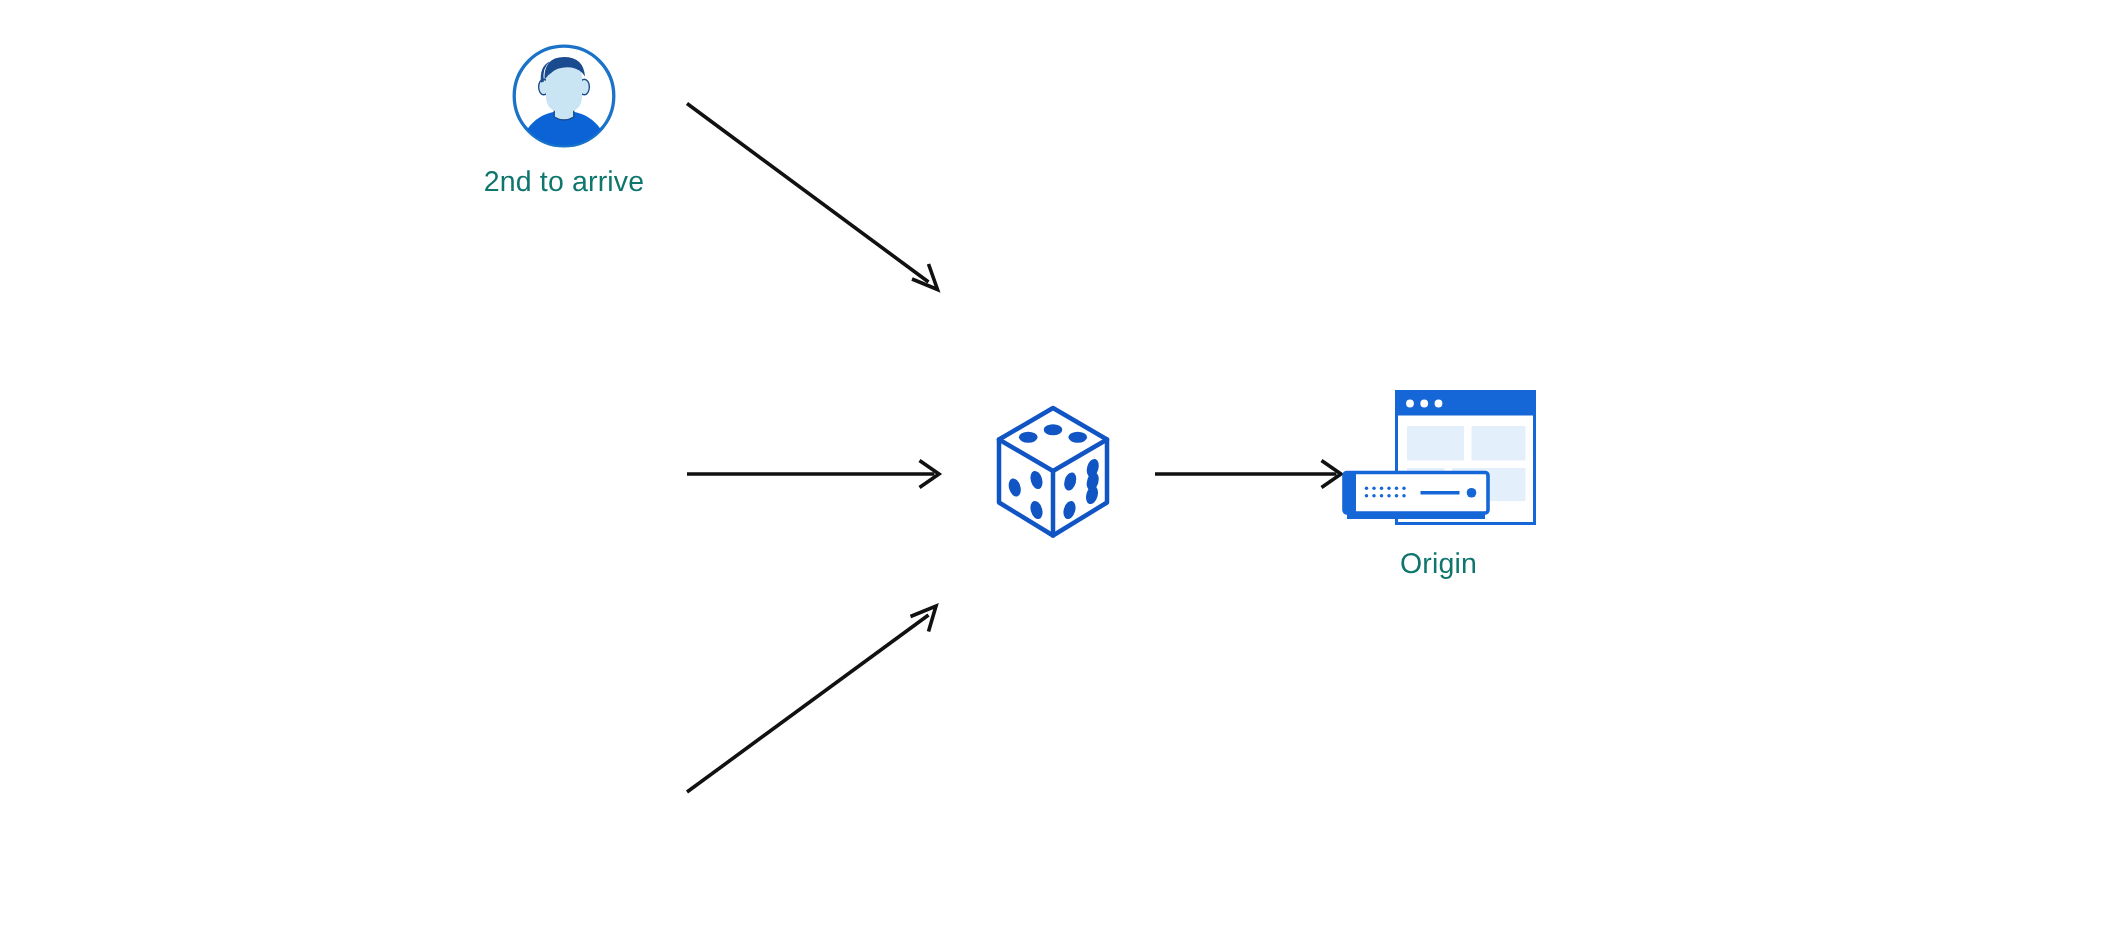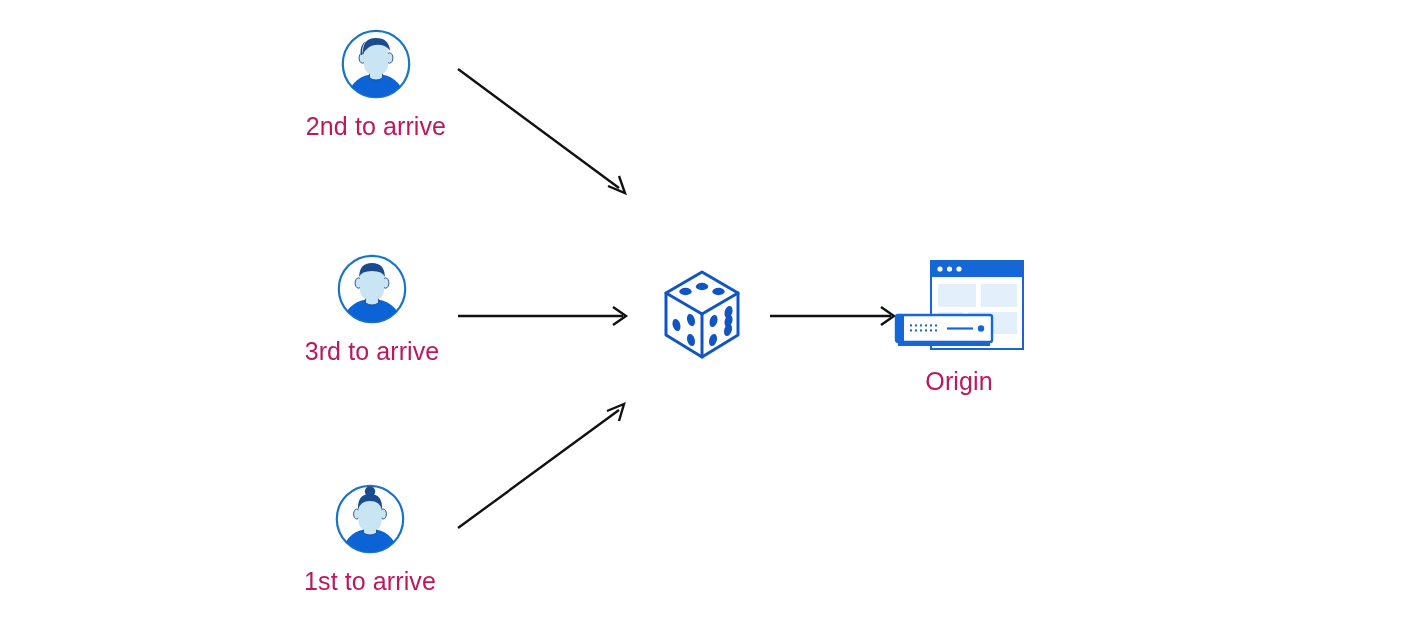--- a/index.html
+++ b/index.html
@@ -20,22 +20,22 @@
 
   
   .node {
     position: absolute;
     display: flex;
     flex-direction: column;
     align-items: center;
   }
   .node-label {
     margin-top: 11px;
-    font-size: 25px;
-    color: #be185d;
+    font-size: 19px;
+    color: #0f766e;
     letter-spacing: 0.1px;
     white-space: nowrap;
     line-height: 1.2;
   }
 
   
   .avatar {
     width: 72px;
     height: 72px;
     display: block;
@@ -124,62 +124,21 @@
 
         <path d="M24 24 q0 -12 12 -12 q12 0 12 12 l0 12 q0 11 -12 11 q-12 0 -12 -11 Z" fill="#c9e4f2"></path>
 
         <path d="M23 26 q-1 -16 13 -16 q13 0 14 13 q-3 -5 -9 -6 q-9 -1 -14 4 q-3 2 -4 5 Z" fill="#1b4b8f"></path>
         <path d="M22.6 26.5 q-1.5 -9 4 -13.5 q-7 3 -6 14 Z" fill="#1b4b8f"></path>
       </g>
     </svg>
     <div class="node-label">2nd to arrive</div>
   </div>
 
-  <div class="node" style="left:294px; top:253px; width:156px;">
-    <svg class="avatar" viewBox="0 0 72 72">
-      <defs>
-        <clipPath id="clipB">
-            <circle cx="36" cy="36" r="33"></circle>
-          </clipPath>
-      </defs>
-      <circle cx="36" cy="36" r="33.2" fill="#ffffff" stroke="#1a73c8" stroke-width="2.2"></circle>
-      <g clip-path="url(#clipB)">
-        <path d="M36 46 C19 46 7 57 5 74 L67 74 C65 57 53 46 36 46 Z" fill="#0b63d6"></path>
-        <path d="M29.5 38 h13 v12 q-6.5 4 -13 0 Z" fill="#c9e4f2" stroke="#1b4b8f" stroke-width="0.9"></path>
-        <ellipse cx="22.5" cy="30" rx="3.4" ry="5.2" fill="#c9e4f2" stroke="#1b4b8f" stroke-width="0.9"></ellipse>
-        <ellipse cx="49.5" cy="30" rx="3.4" ry="5.2" fill="#c9e4f2" stroke="#1b4b8f" stroke-width="0.9"></ellipse>
-        <path d="M24 24 q0 -12 12 -12 q12 0 12 12 l0 12 q0 11 -12 11 q-12 0 -12 -11 Z" fill="#c9e4f2"></path>
-
-        <path d="M23.2 24 q0 -14 12.8 -14 q12.8 0 12.8 14 q-2 -6 -12.8 -6 q-10.8 0 -12.8 6 Z" fill="#1b4b8f"></path>
-      </g>
-    </svg>
-    <div class="node-label">3rd to arrive</div>
-  </div>
-
-  <div class="node" style="left:292px; top:483px; width:156px;">
-    <svg class="avatar" viewBox="0 0 72 72">
-      <defs>
-        <clipPath id="clipC">
-            <circle cx="36" cy="36" r="33"></circle>
-          </clipPath>
-      </defs>
-      <circle cx="36" cy="36" r="33.2" fill="#ffffff" stroke="#1a73c8" stroke-width="2.2"></circle>
-      <g clip-path="url(#clipC)">
-        <path d="M36 46 C20 46 9 56 7 74 L65 74 C63 56 52 46 36 46 Z" fill="#0b63d6"></path>
-        <path d="M29.5 38 h13 v12 q-6.5 4 -13 0 Z" fill="#c9e4f2" stroke="#1b4b8f" stroke-width="0.9"></path>
-        <ellipse cx="22.8" cy="31" rx="3.2" ry="5" fill="#c9e4f2" stroke="#1b4b8f" stroke-width="0.9"></ellipse>
-        <ellipse cx="49.2" cy="31" rx="3.2" ry="5" fill="#c9e4f2" stroke="#1b4b8f" stroke-width="0.9"></ellipse>
-        <path d="M24.5 25 q0 -12 11.5 -12 q11.5 0 11.5 12 l0 12 q0 11 -11.5 11 q-11.5 0 -11.5 -11 Z" fill="#c9e4f2"></path>
-
-        <path d="M24 27 q-1 -16 12 -16 q13 0 12 16 q-2 -9 -12 -9 q-10 0 -12 9 Z" fill="#1b4b8f"></path>
-        <circle cx="36" cy="8.5" r="5.2" fill="#1b4b8f"></circle>
-      </g>
-    </svg>
-    <div class="node-label">1st to arrive</div>
-  </div>
+
 
   <div class="node" style="left:660px; top:268px; width:84px;">
     <svg class="dice" viewBox="0 0 84 94">
       <g fill="none" stroke="#1155c4" stroke-width="3" stroke-linejoin="round" stroke-linecap="round">
 
         <path d="M42 4 L78 25 L78 67 L42 89 L6 67 L6 25 Z"></path>
         <path d="M6 25 L42 46 L78 25"></path>
         <path d="M42 46 L42 89"></path>
       </g>
 

